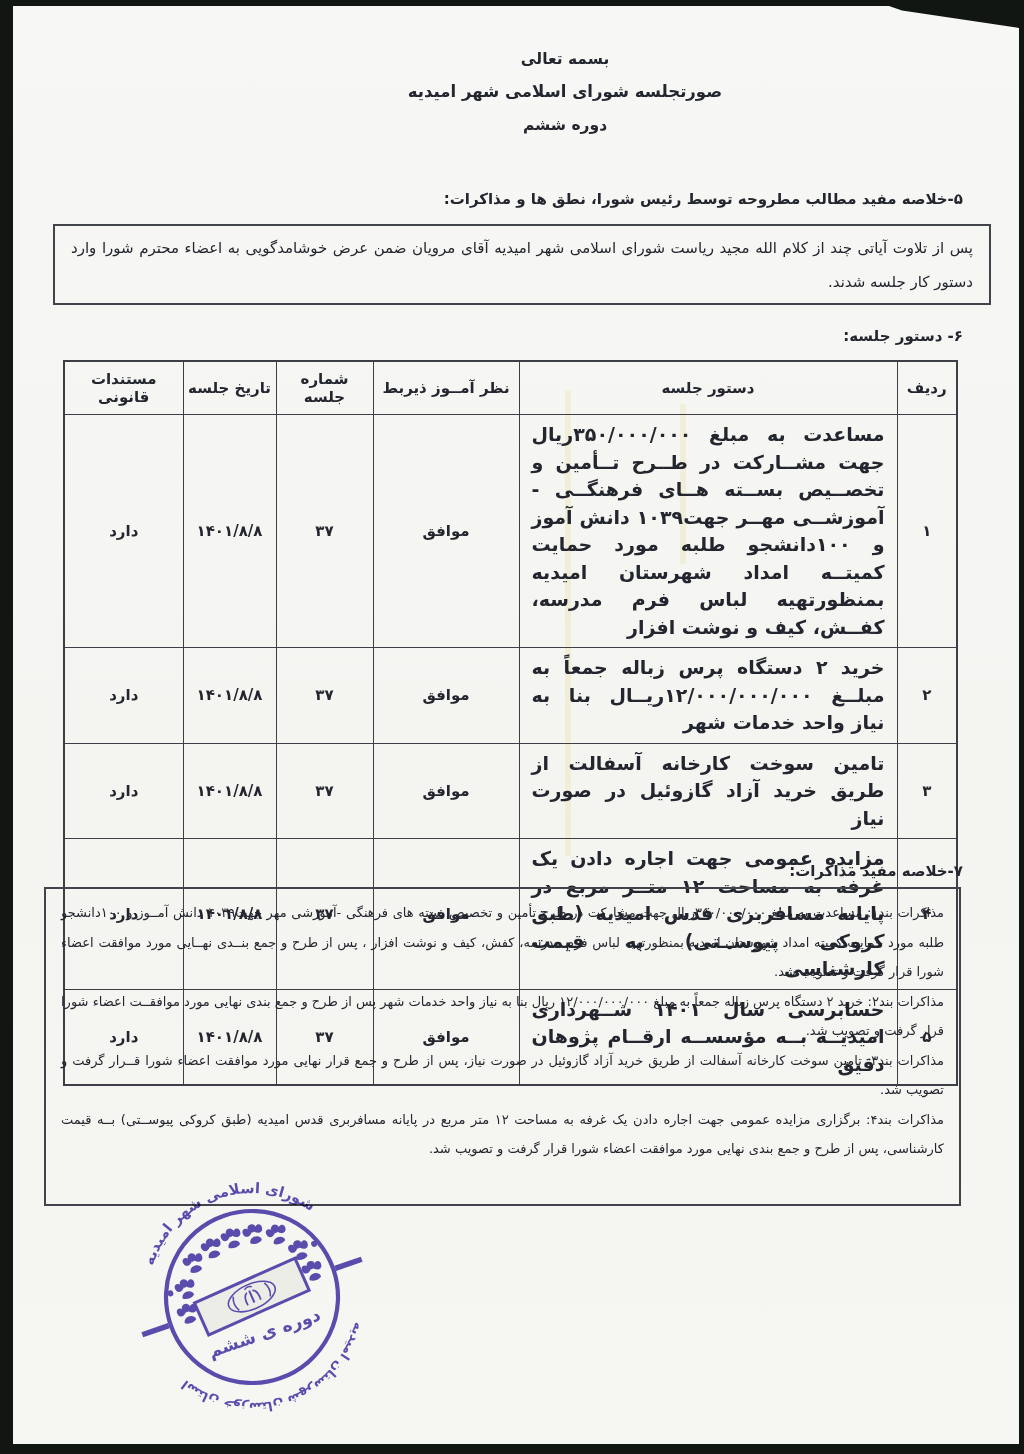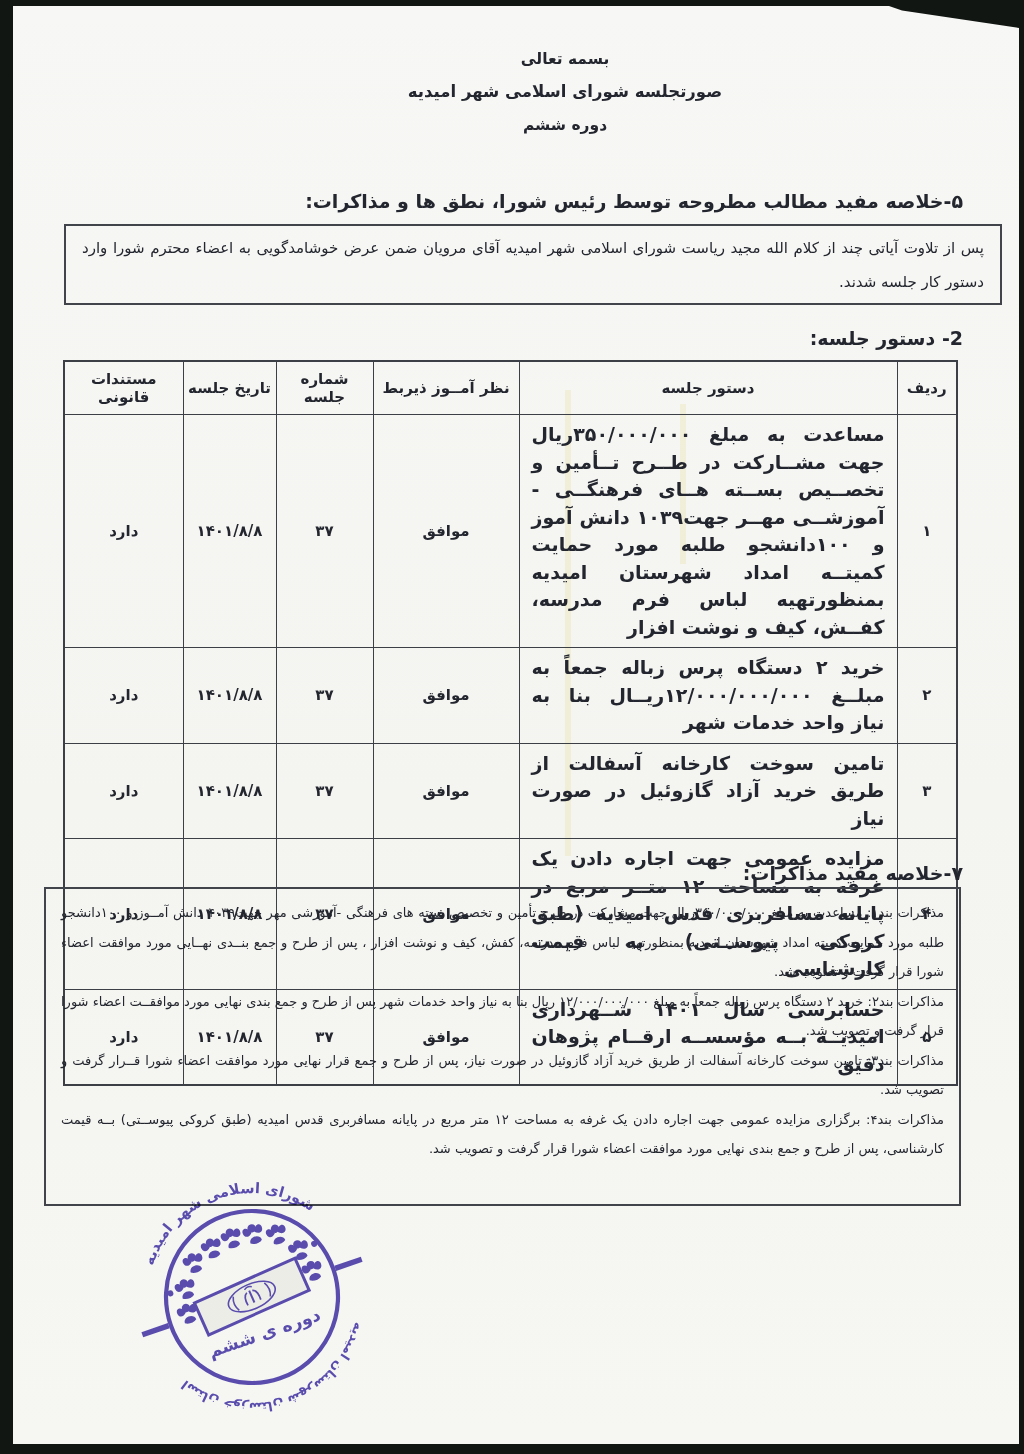--- a/index.html
+++ b/index.html
@@ -39,37 +39,37 @@
     text-align:center;
     transform:translateX(49px);
     direction:rtl;
   }
   .doc-header .h1{font-size:15.5px;font-weight:700;margin-bottom:14px;}
   .doc-header .h2{font-size:16.5px;font-weight:700;margin-bottom:15px;}
   .doc-header .h3{font-size:15.5px;font-weight:700;}
 
   .sec-heading{
     position:absolute;right:56px;
-    font-size:19px;font-weight:700;
+    font-size:15px;font-weight:700;
     direction:rtl;
   }
   .sec5-heading{top:184px;}
   .sec6-heading{top:321px;}
   .sec7-heading{top:856px;}
 
   .text-box{
     position:absolute;
     border:2px solid #41454b;
     direction:rtl;
     font-size:15px;
     line-height:34px;
     text-align:justify;
   }
   .box-s5{
-    left:51px;top:218px;width:938px;height:81px;
+    left:40px;top:218px;width:938px;height:81px;
     padding:5px 16px 12px 16px;
   }
   .box-s7{
     left:31px;top:881px;width:917px;height:319px;
     padding:9px 15px 0 15px;
     line-height:29.5px;
     font-size:13px;
     font-weight:400;
   }
   .box-s7 p{margin:0;text-align:justify;}
@@ -136,21 +136,21 @@
     <div class="h2">صورتجلسه شورای اسلامی شهر امیدیه</div>
     <div class="h3">دوره ششم</div>
   </div>
 
   <div class="sec-heading sec5-heading">۵-خلاصه مفید مطالب مطروحه توسط رئیس شورا، نطق ها و مذاکرات:</div>
 
   <div class="text-box box-s5">
     <span>پس از تلاوت آیاتی چند از کلام الله مجید ریاست شورای اسلامی شهر امیدیه آقای مرویان ضمن عرض خوشامدگویی به اعضاء محترم شورا وارد دستور کار جلسه شدند.</span>
   </div>
 
-  <div class="sec-heading sec6-heading">2- دستور جلسه:</div>
+  <div class="sec-heading sec6-heading">۶- دستور جلسه:</div>
 
   <table class="agenda">
     <colgroup>
       <col style="width:60px">
         <col style="width:378px">
         <col style="width:146px">
       <col style="width:97px">
         <col style="width:93px">
         <col style="width:119px">
     </colgroup>

